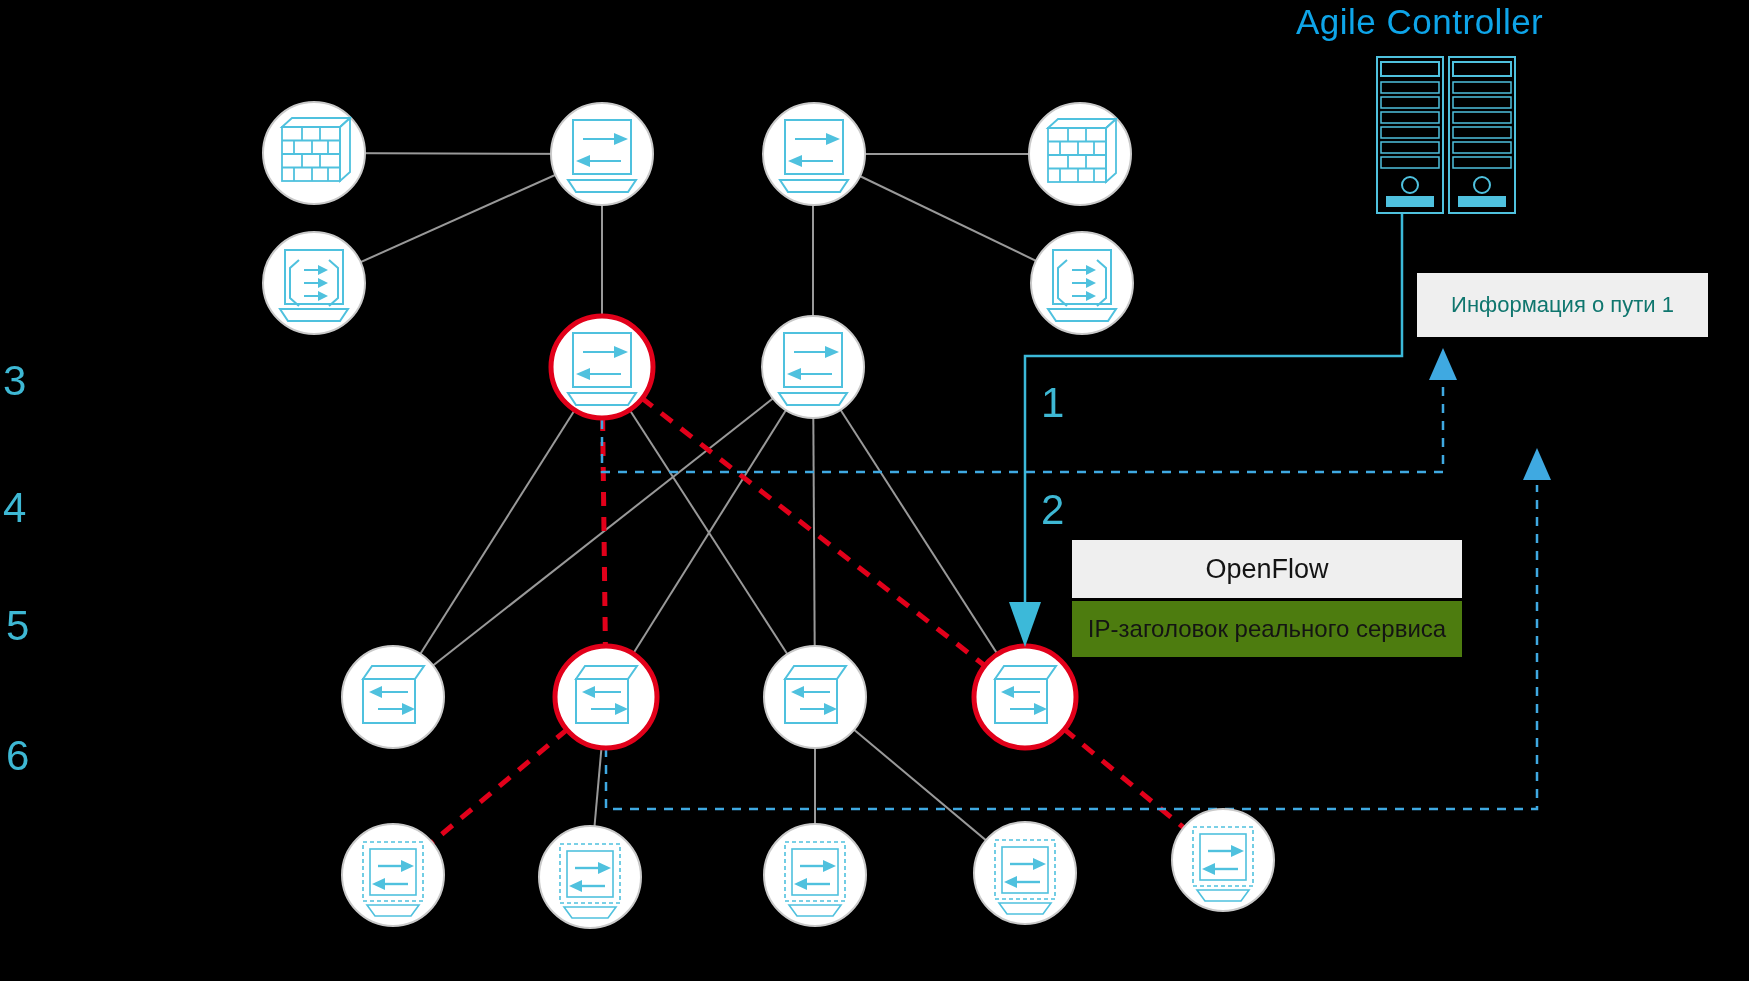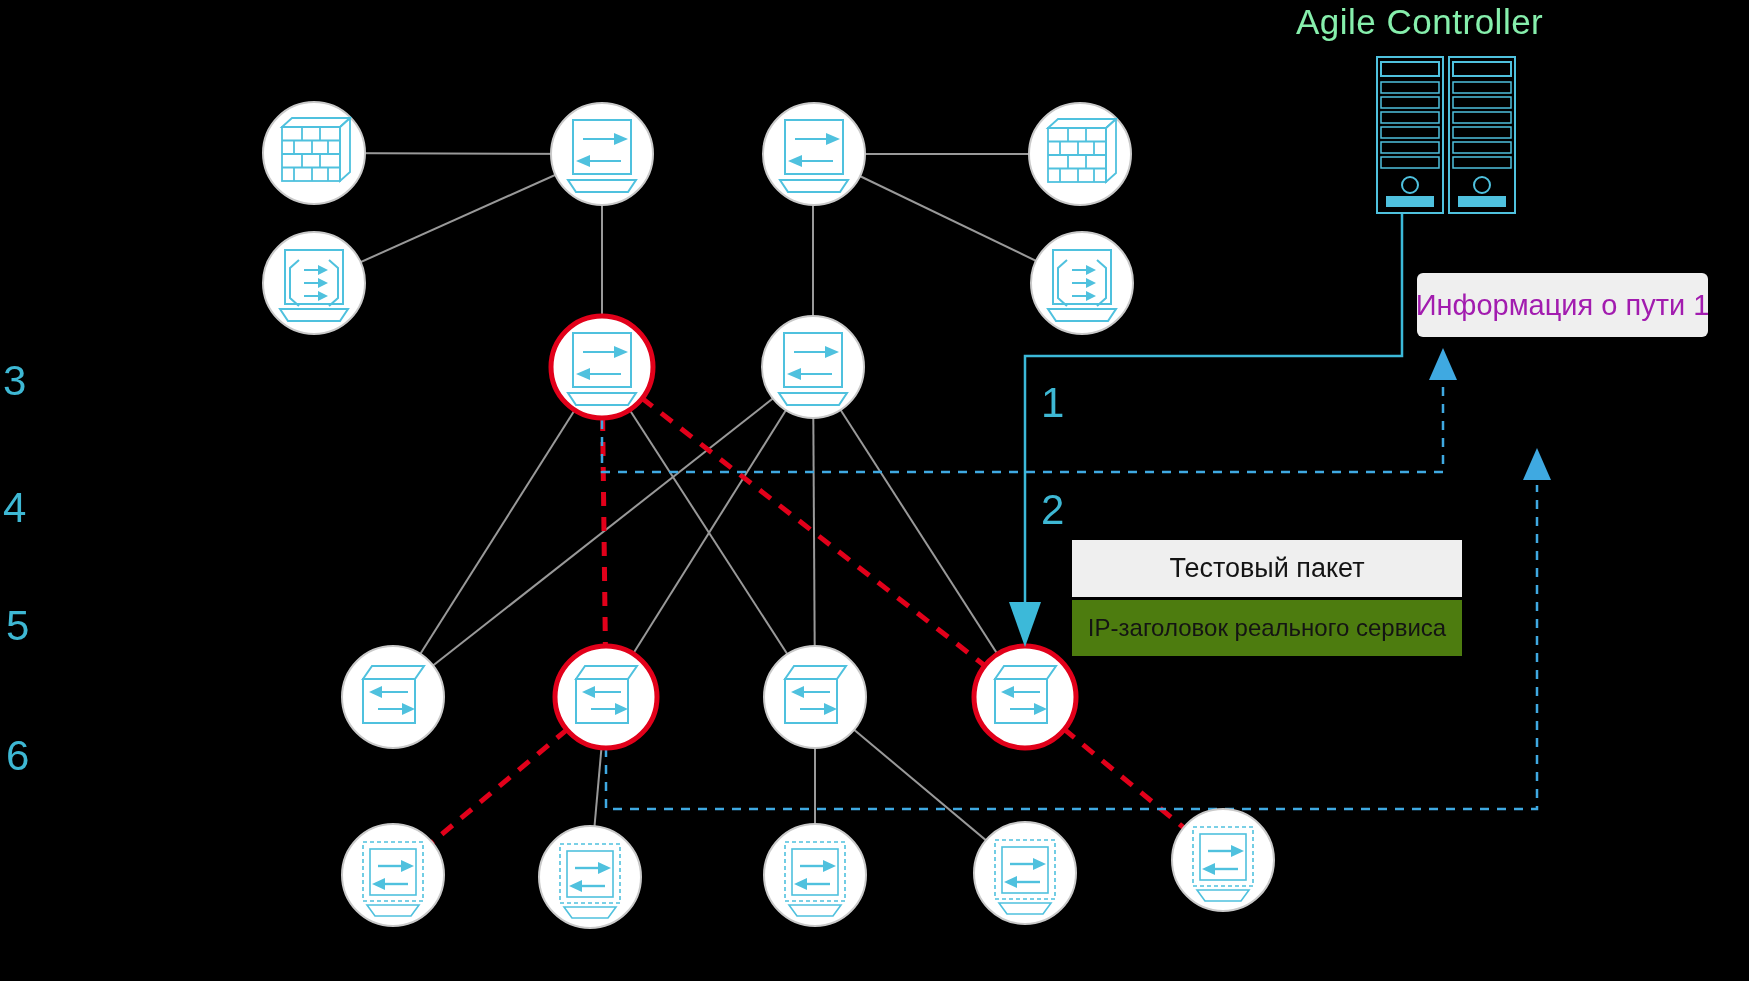--- a/index.html
+++ b/index.html
@@ -3,25 +3,25 @@
 <meta charset="utf-8">
 <style>
   html,body{margin:0;padding:0;background:#000;}
   .stage{
     position:relative;width:1749px;height:981px;background:#000;
     overflow:hidden;font-family:"Liberation Sans",sans-serif;
   }
   .stage svg{position:absolute;left:0;top:0;}
   .overlay{position:absolute;z-index:5;}
   .title{
-    color:#86efac;font-size:35px;letter-spacing:0.5px;white-space:nowrap;
+    color:#0ea5e9;font-size:35px;letter-spacing:0.5px;white-space:nowrap;
   }
   .info-box{
-    background:#EFEFEF;color:#a21caf;font-size:29px;
-    display:flex;align-items:center;justify-content:center;white-space:nowrap;border-radius:6px;
+    background:#EFEFEF;color:#0f766e;font-size:22px;
+    display:flex;align-items:center;justify-content:center;white-space:nowrap;
   }
   .stack{display:flex;flex-direction:column;gap:3px;}
   .stack-row{
     background:#EFEFEF;color:#141414;font-size:27px;
     display:flex;align-items:center;justify-content:center;white-space:nowrap;
   }
   .stack-row.ip{background:#4d7c0f;font-size:24px;}
   .marker{
     color:#3EB8D4;font-size:42px;line-height:1;white-space:nowrap;
   }
@@ -241,21 +241,21 @@
     <polygon points="1429,380 1457,380 1443,348" fill="#3FA9E1"></polygon>
     <polygon points="1523,480 1551,480 1537,448" fill="#3FA9E1"></polygon>
   </svg>
 
   <div class="overlay title" style="left:1296px;top:2px;">Agile Controller</div>
 
   <div class="overlay info-box" style="left:1417px;top:273px;width:291px;height:64px;">Информация о пути 1</div>
 
 
   <div class="overlay stack" style="left:1072px;top:540px;width:390px;">
-    <div class="stack-row" style="height:57px;">Тестовый пакет</div>
+    <div class="stack-row" style="height:58px;">OpenFlow</div>
     <div class="stack-row ip" style="height:56px;">IP-заголовок реального сервиса</div>
   </div>
 
   <div class="overlay marker" style="left:1041px;top:382px;">1</div>
   <div class="overlay marker" style="left:1041px;top:489px;">2</div>
   <div class="overlay marker" style="left:3px;top:360px;">3</div>
   <div class="overlay marker" style="left:3px;top:487px;">4</div>
   <div class="overlay marker" style="left:6px;top:605px;">5</div>
   <div class="overlay marker" style="left:6px;top:735px;">6</div>
 

